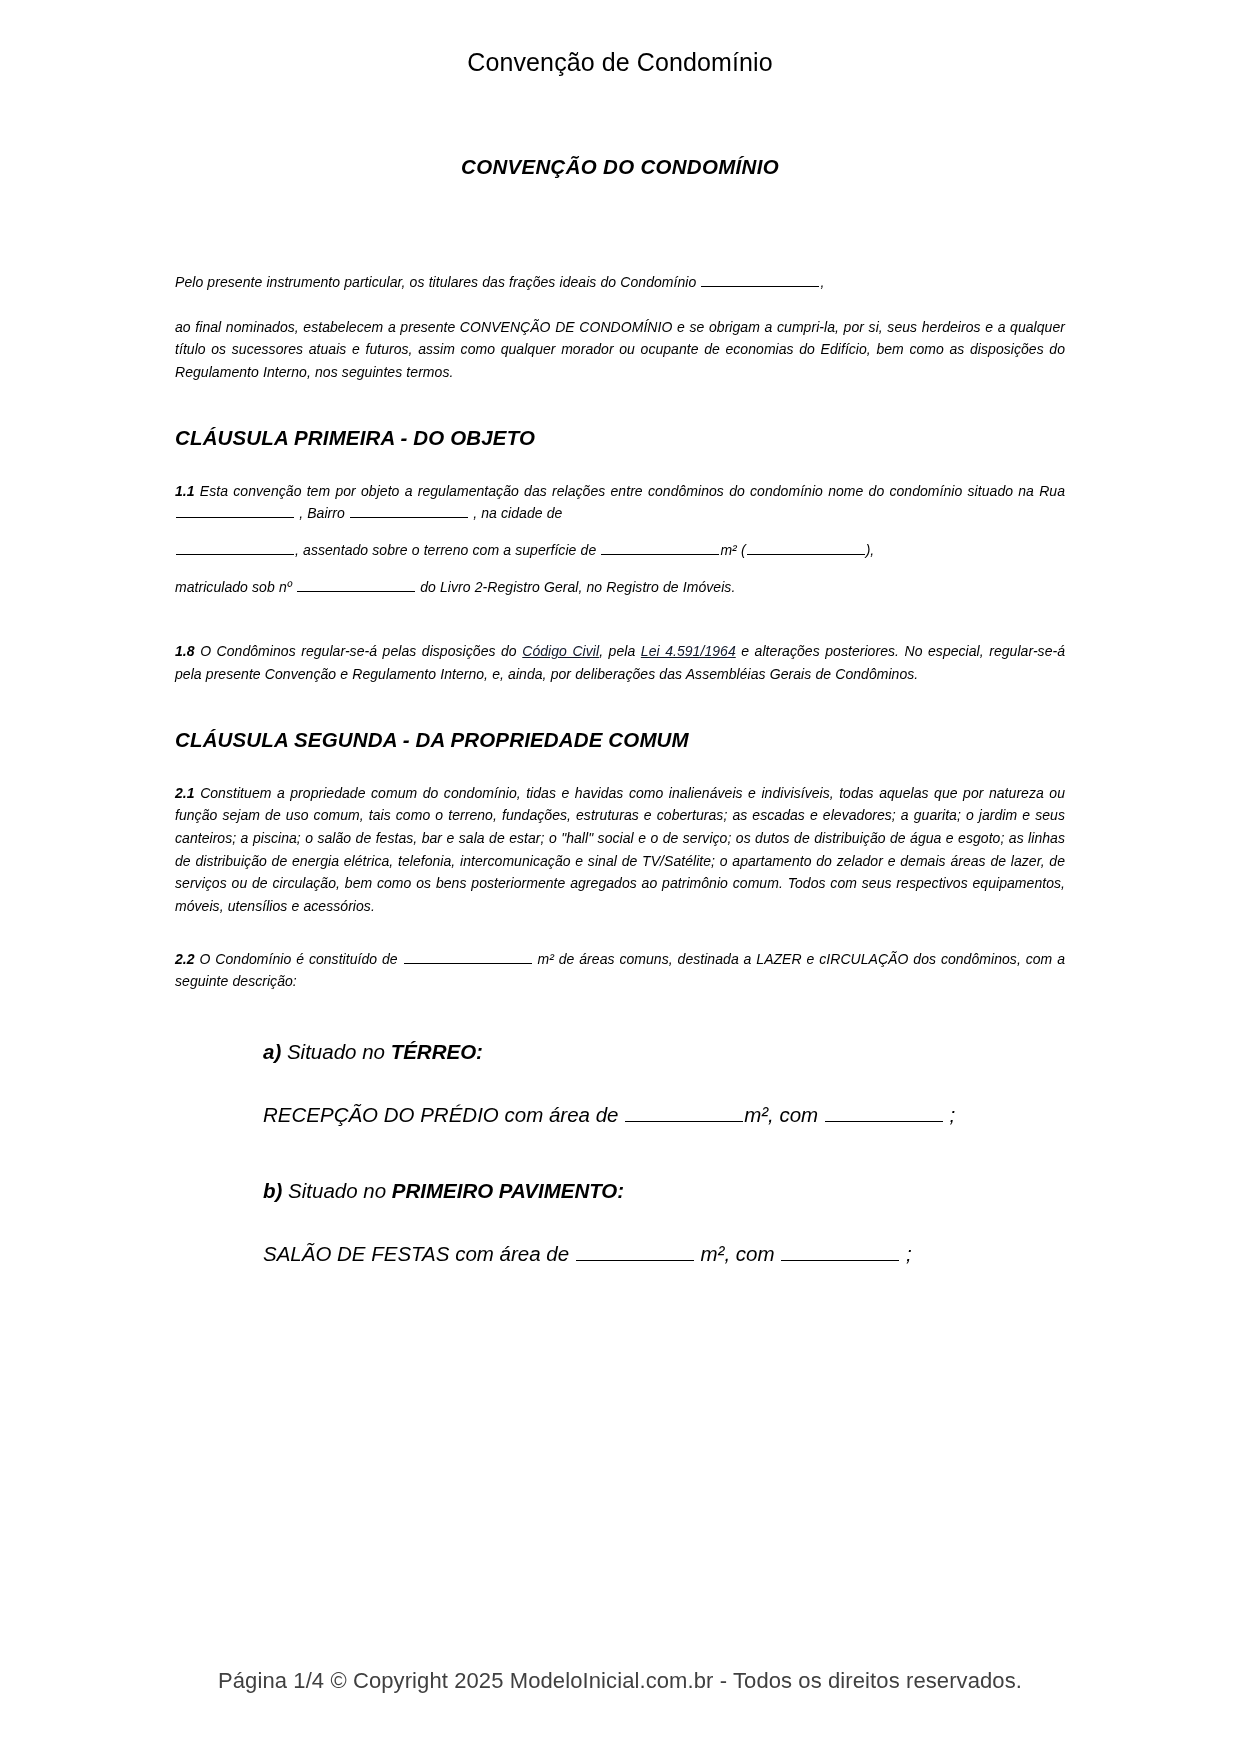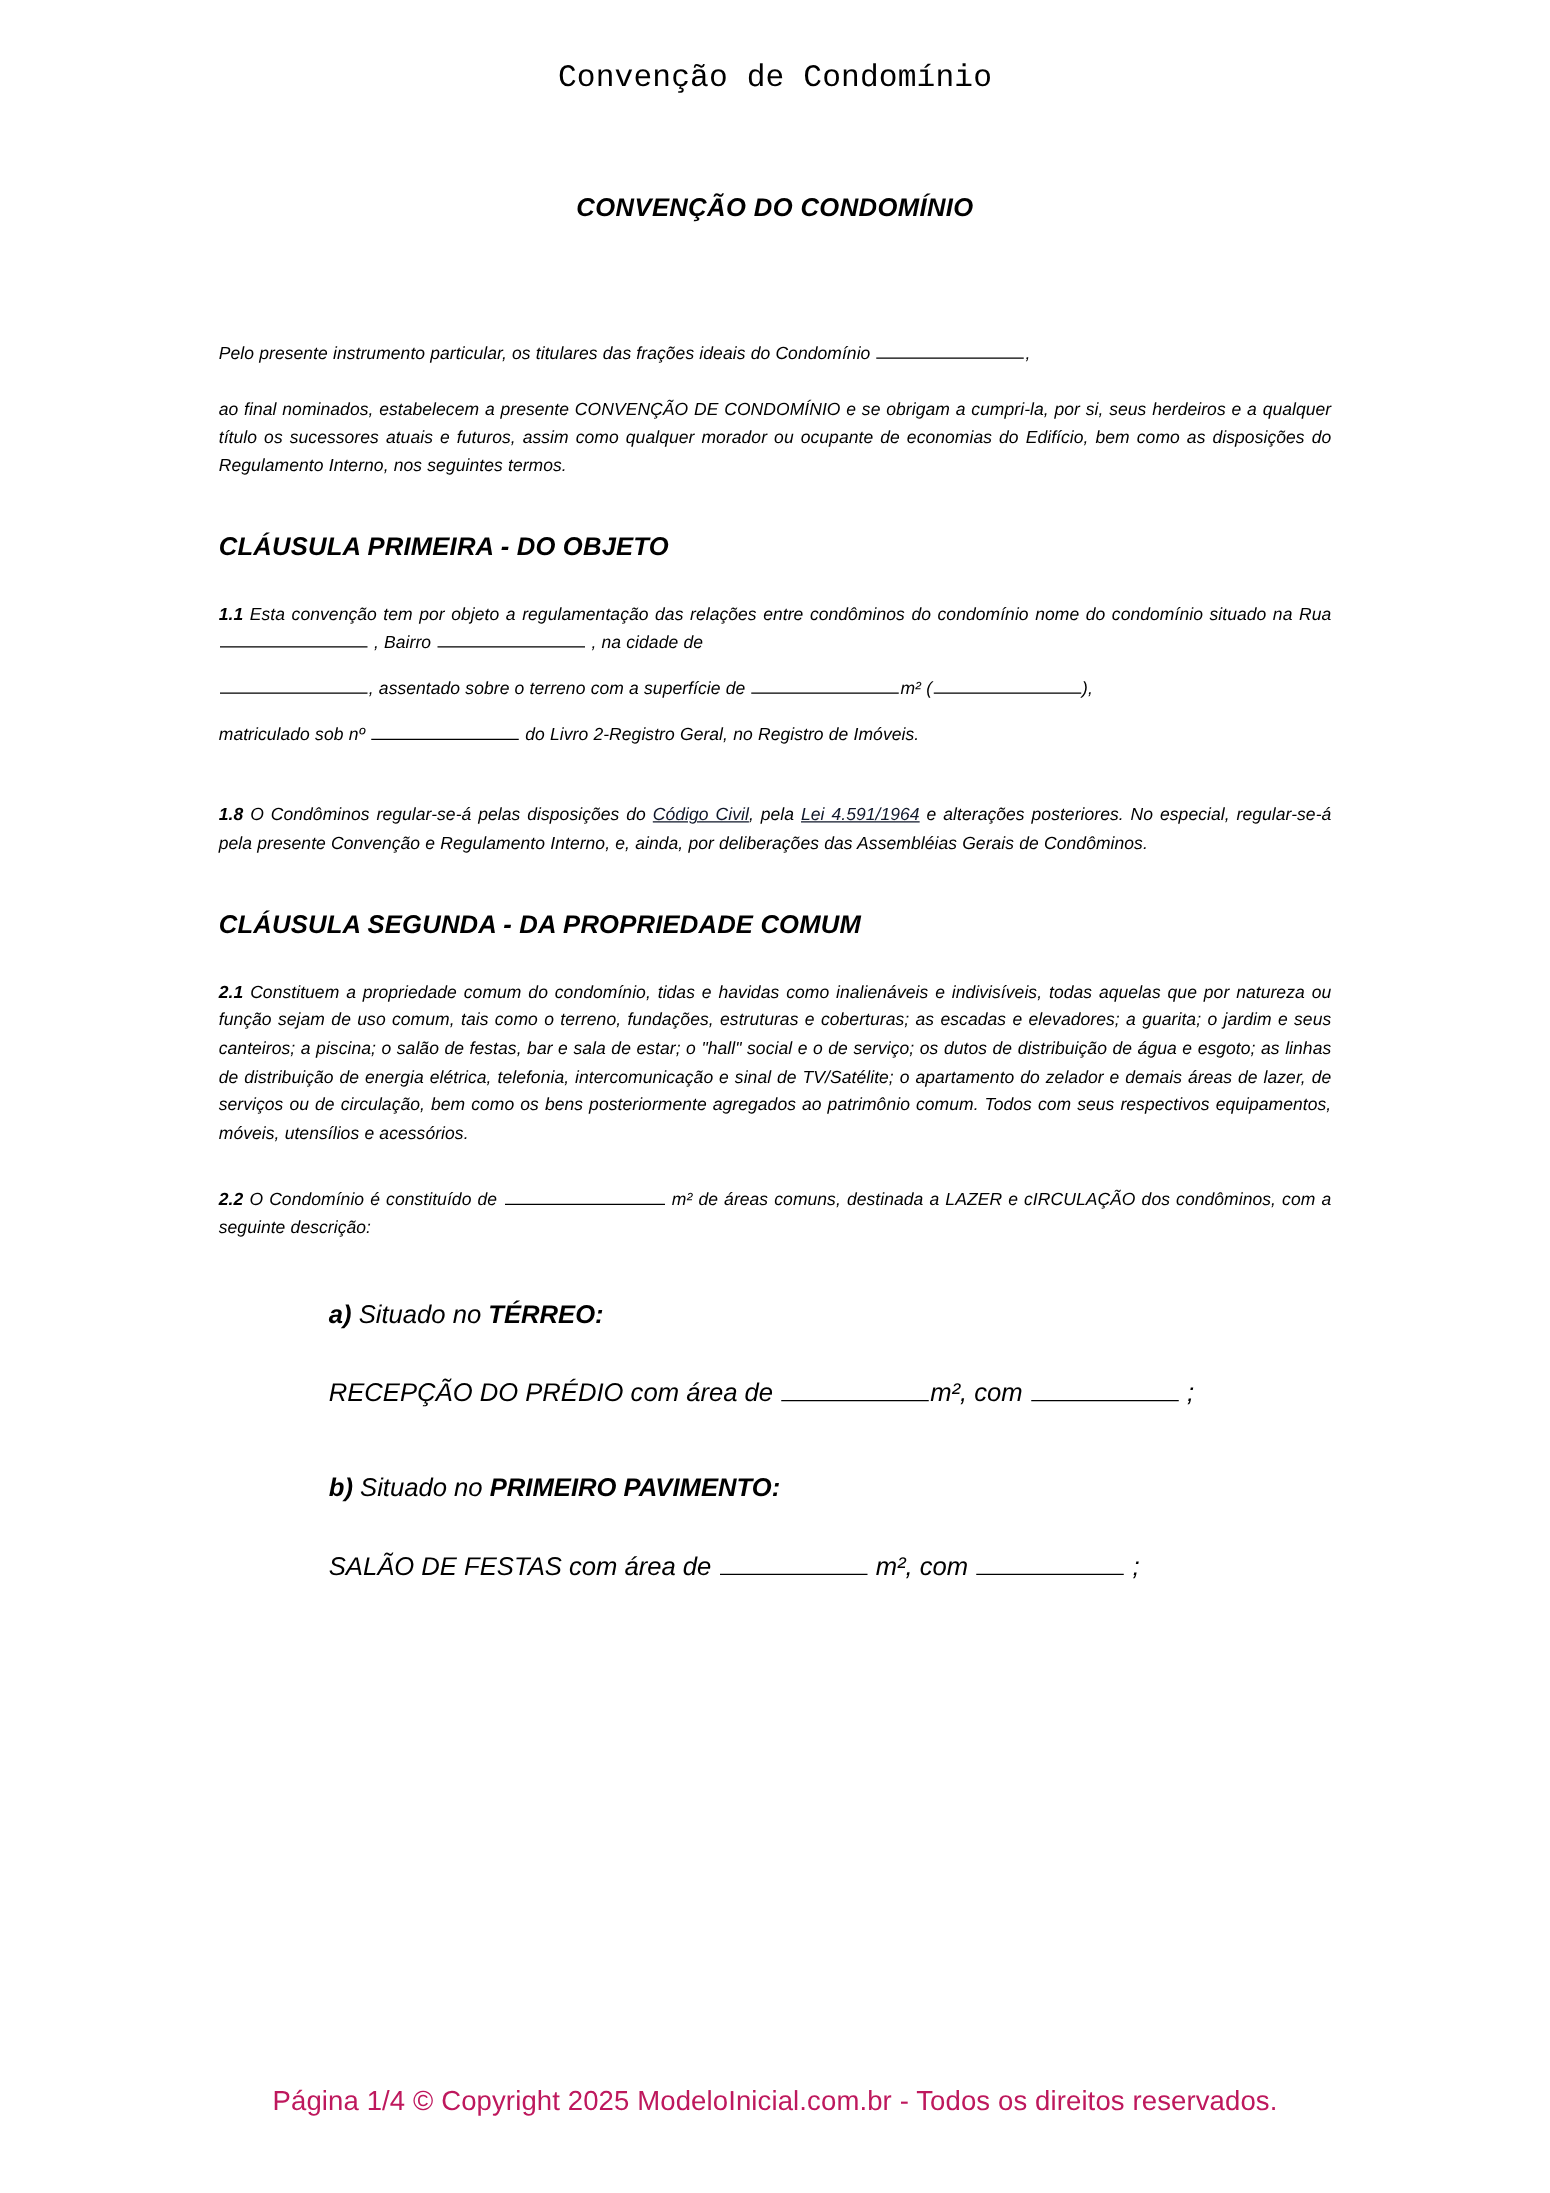--- a/index.html
+++ b/index.html
@@ -25,21 +25,20 @@
     background: #ffffff;
   }
   
   .doc-header {
     text-align: center;
     font-size: 25px;
     line-height: 1;
     padding-top: 50px;
     color: #000;
     letter-spacing: 0.1px;
-    font-family: Liberation Mono, monospace;
   }
   
   .content {
     margin: 0 auto;
     width: 890px;
     padding-top: 80px;
     font-style: italic;
   }
   .doc-title {
     text-align: center;
@@ -95,21 +94,21 @@
     text-align: left;
   }
   
   .doc-footer {
     position: absolute;
     left: 0;
     right: 0;
     bottom: 60px;
     text-align: center;
     font-size: 22px;
-    color: #be185d;
+    color: #404040;
     letter-spacing: 0.1px;
   }
 </style>
 </head>
 <body>
 
 <div class="page">
 
   <div class="doc-header">Convenção de Condomínio</div>
 

